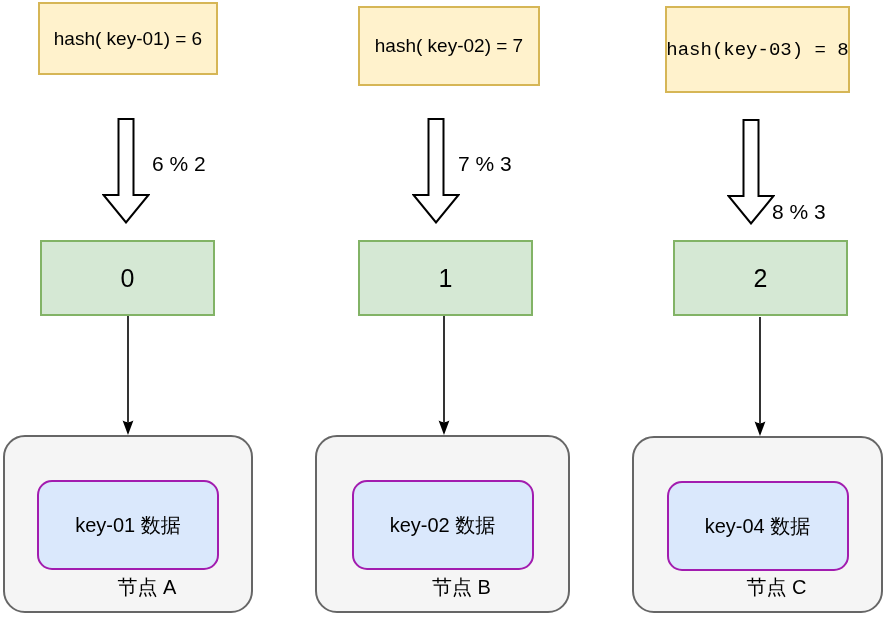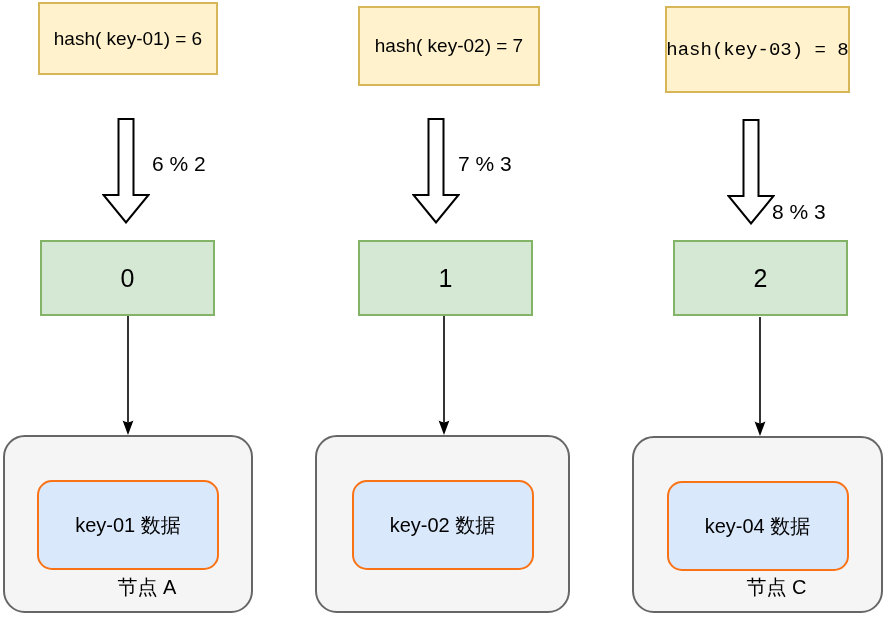--- a/index.html
+++ b/index.html
@@ -77,21 +77,21 @@
   .c3.node-box { left: 632px; top: 436px; width: 251px; height: 177px; }
 
   .data-box {
     position: absolute;
     left: 50%;
     transform: translateX(-50%);
     top: 43px;
     width: 182px;
     height: 90px;
     background: #DAE8FC;
-    border: 2px solid #f97316;
+    border: 2px solid #a21caf;
     border-radius: 15px;
     box-sizing: border-box;
     display: flex;
     align-items: center;
     justify-content: center;
     font-size: 20px;
     white-space: nowrap;
   }
   .node-label {
     position: absolute;
@@ -148,20 +148,21 @@
   <div class="thin-arrow c2">
     <svg viewBox="0 0 16 120" width="16" height="120">
       <line x1="8" y1="0" x2="8" y2="106" stroke="#000000" stroke-width="1.6"></line>
       <path d="M8 119 L2.6 104.5 Q8 107.8 13.4 104.5 Z" fill="#000000"></path>
     </svg>
   </div>
   <div class="node-box c2">
     <div class="data-box">
       <span>key-02 数据</span>
     </div>
+    <div class="node-label">节点 B</div>
   </div>
 
   <div class="hash-box c3">
     <span>hash(key-03) = 8</span>
   </div>
   <div class="block-arrow c3">
     <svg viewBox="0 0 48 106" width="48" height="106">
       <polygon points="16.5,1 31.5,1 31.5,77 46.5,77 24,104.5 1.5,77 16.5,77" fill="#ffffff" stroke="#000000" stroke-width="2"></polygon>
     </svg>
   </div>

